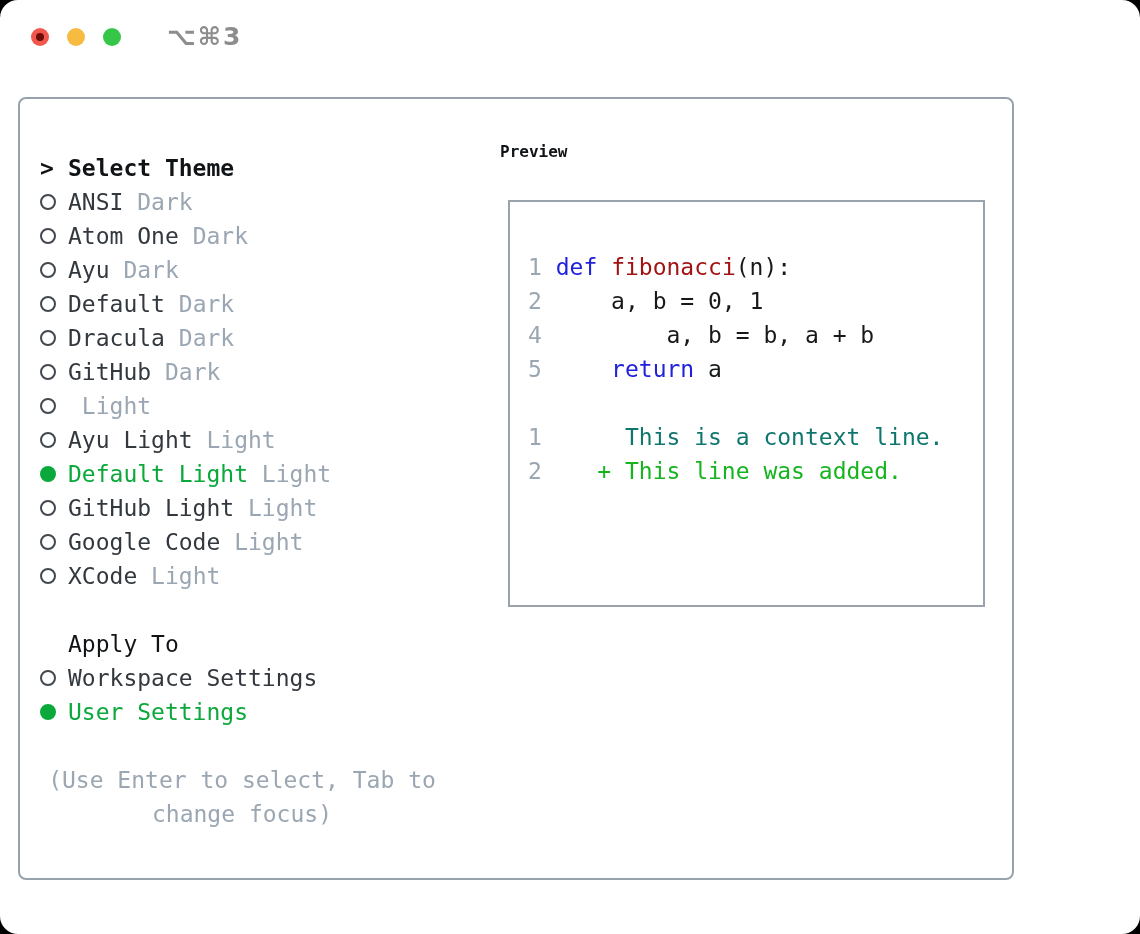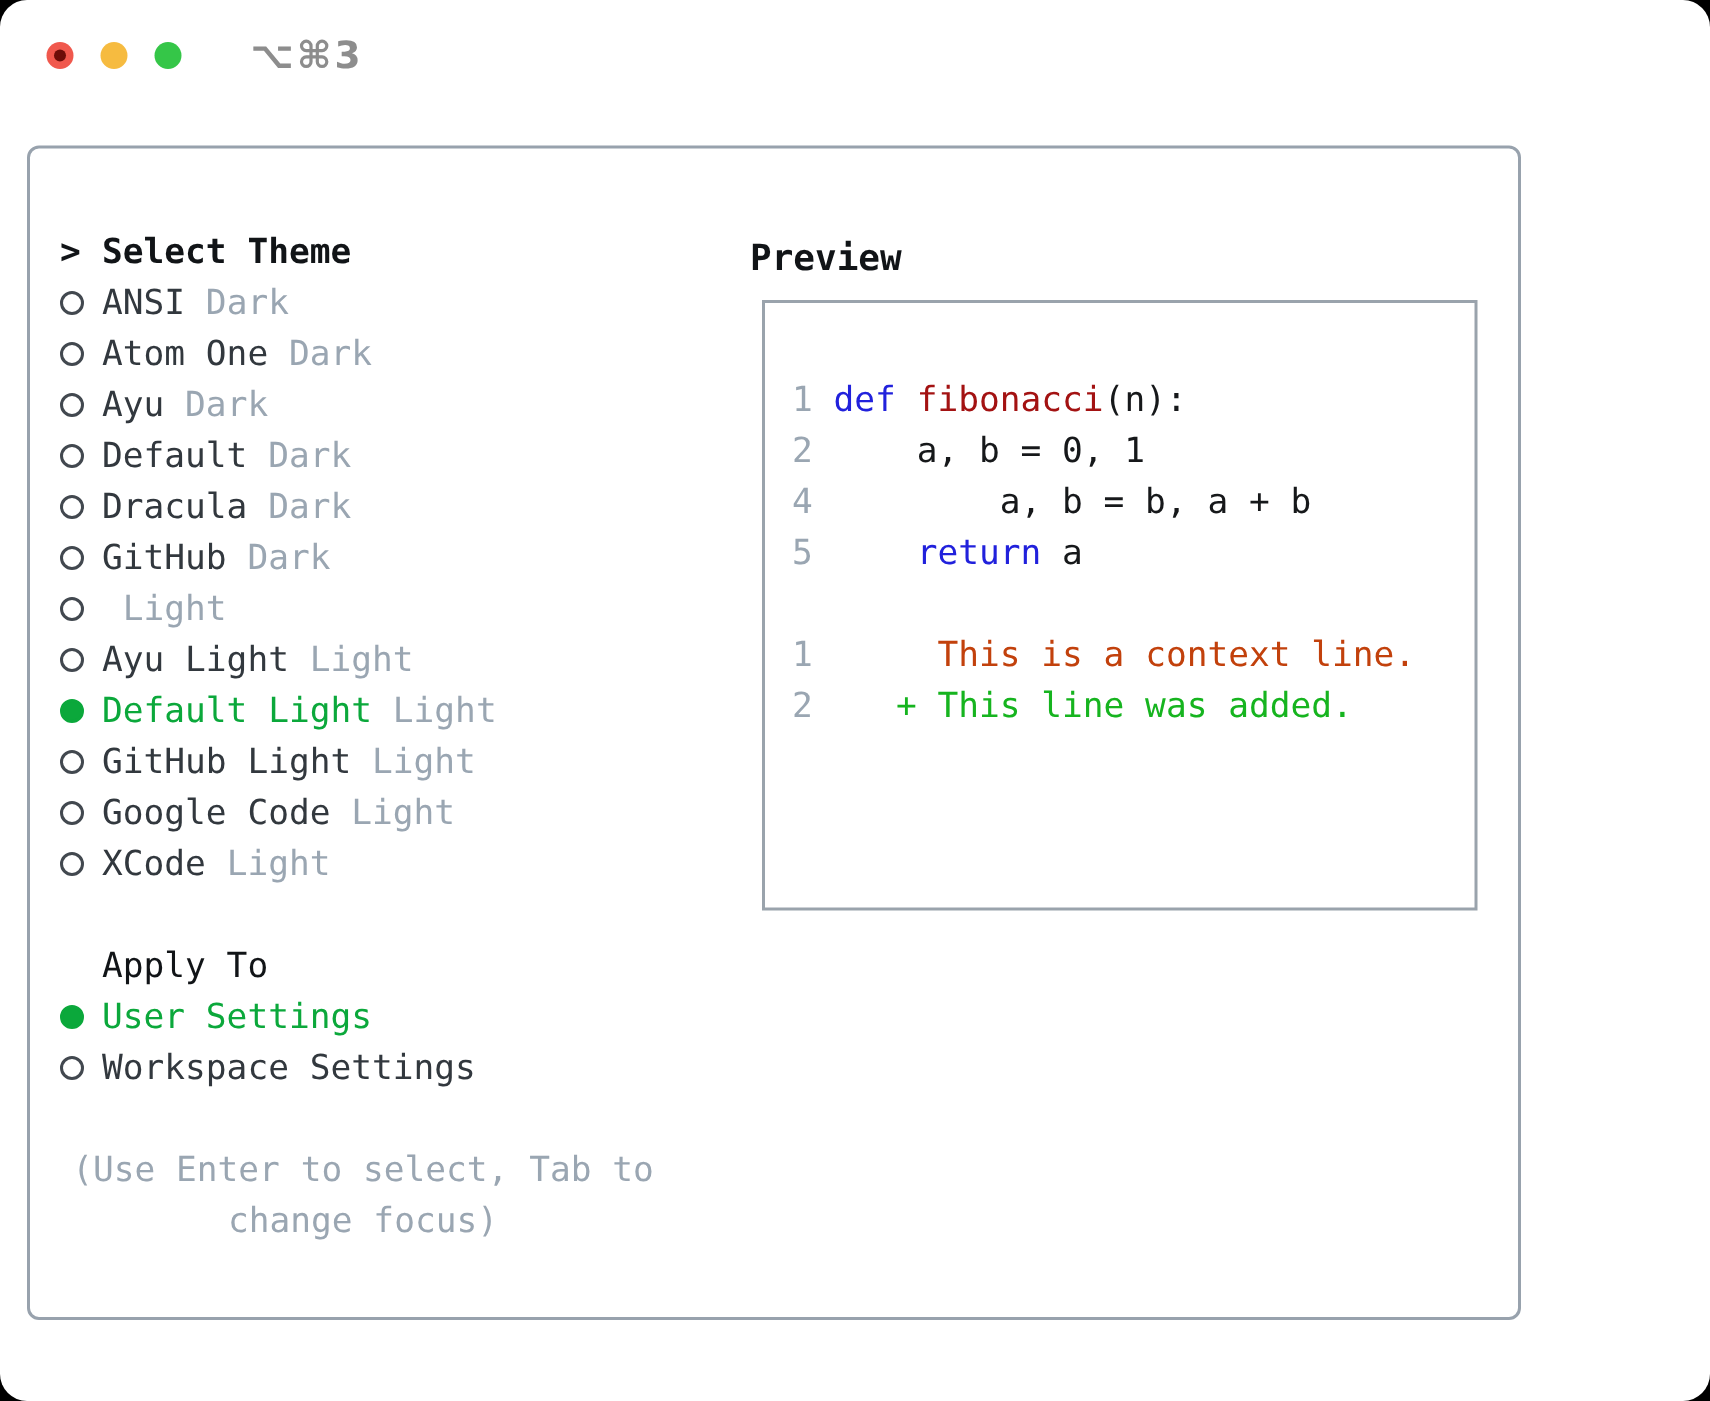--- a/index.html
+++ b/index.html
@@ -24,31 +24,31 @@
   .bullet{width:12px;height:12px;border:2px solid #42484f;border-radius:50%;box-sizing:content-box;}
   .bullet.sel{border-color:#0ba83b;background:#0ba83b;}
   .hdr{font-weight:bold;color:#111417;}
   .subhdr{color:#111417;}
   .t-name{color:#32383e;}
   .t-name.sel{color:#0ba83b;text-align:center;}
   .t-var{color:#9aa6b2;}
   .spacer{height:34px;}
   .help{color:#9aa6b2;width:404px;white-space:normal;word-break:normal;text-align:center;}
   
-  .preview-label{position:absolute;left:480px;top:56px;height:34px;line-height:34px;
-                 font-size:24px;font-weight:bold;color:#111417;}
+  .preview-label{position:absolute;left:480px;top:36px;height:34px;line-height:34px;
+                 font-size:16px;font-weight:bold;color:#111417;}
   .preview-box{position:absolute;left:488px;top:101px;width:477px;height:407px;box-sizing:border-box;
                border:2px solid #9aa3ac;background:#fff;}
   .code{padding:48px 4px 0 18px;font-size:23px;line-height:34px;}
   .code-line{height:34px;white-space:pre;}
   .tk-num{color:#9aa6b2;}
   .tk-kw{color:#2121dc;}
   .tk-fn{color:#a31212;}
   .tk-plain{color:#16181a;}
-  .tk-ctx{color:#c2410c;text-align:center;}
+  .tk-ctx{color:#0f766e;text-align:center;}
   .tk-del{color:#c2281b;}
   .tk-add{color:#16b41f;}
 </style>
 </head>
 <body>
 
 <div class="screen">
 
   <div class="titlebar">
     <div class="light close">
@@ -79,22 +79,22 @@
           <div class="row"><span class="marker"><span class="bullet"></span></span><span class="t-name">GitHub Light</span><span class="t-var"> Light</span></div>
           <div class="row"><span class="marker"><span class="bullet"></span></span><span class="t-name">Google Code</span><span class="t-var"> Light</span></div>
           <div class="row"><span class="marker"><span class="bullet"></span></span><span class="t-name">XCode</span><span class="t-var"> Light</span></div>
         </div>
       <div class="spacer"></div>
       <div class="row">
         <span class="marker"></span>
         <span class="subhdr">Apply To</span>
       </div>
       <div id="apply-items">
+          <div class="row"><span class="marker"><span class="bullet"></span></span><span class="t-name">Workspace Settings</span></div>
           <div class="row"><span class="marker"><span class="bullet sel"></span></span><span class="t-name sel">User Settings</span></div>
-          <div class="row"><span class="marker"><span class="bullet"></span></span><span class="t-name">Workspace Settings</span></div>
         </div>
       <div class="spacer"></div>
       <div class="help">(Use Enter to select, Tab to change focus)</div>
     </div>
 
     <div class="preview-label">Preview</div>
     <div class="preview-box">
       <div class="code" id="preview-code">
           <div class="code-line"><span class="tk-num">1</span><span class="tk-plain"> </span><span class="tk-kw">def</span><span class="tk-plain"> </span><span class="tk-fn">fibonacci</span><span class="tk-plain">(n):</span></div>
           <div class="code-line"><span class="tk-num">2</span><span class="tk-plain">     a, b = 0, 1</span></div>

